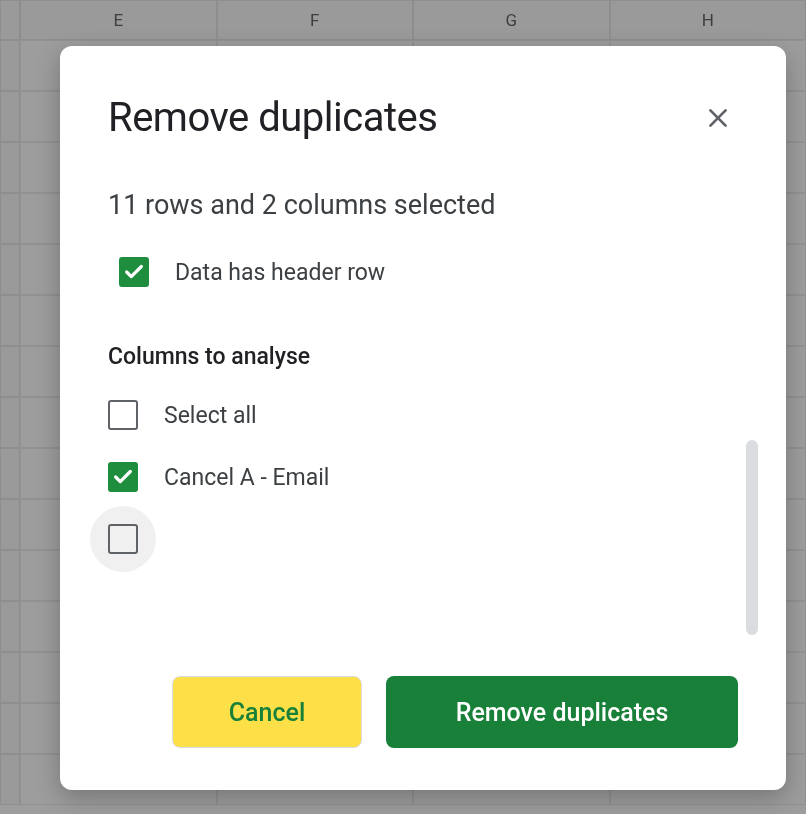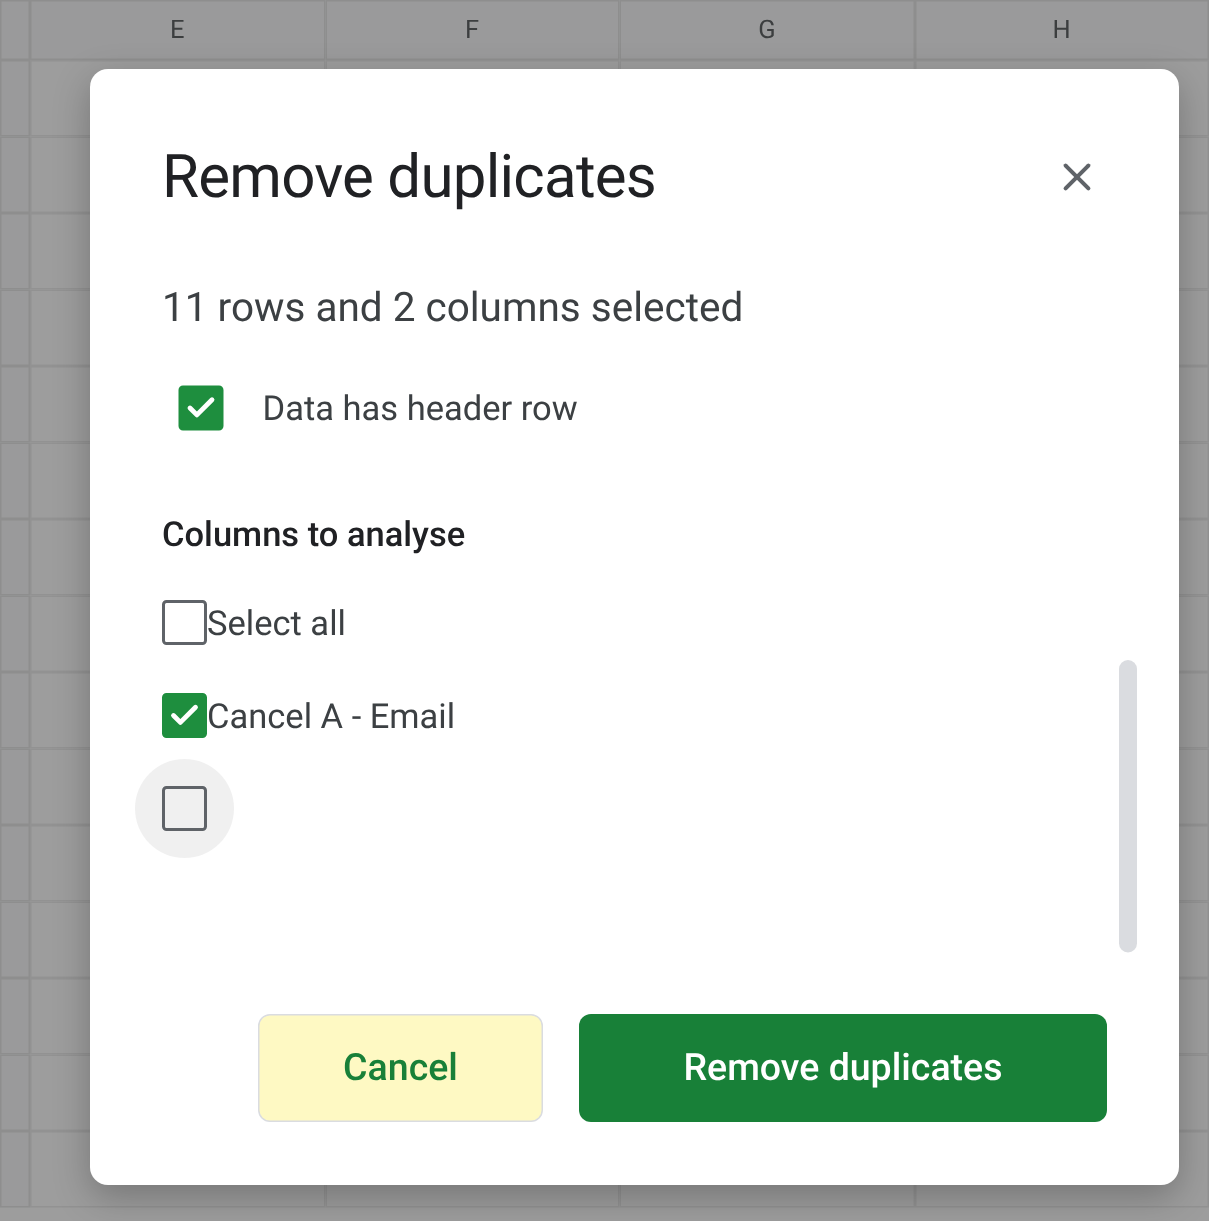--- a/index.html
+++ b/index.html
@@ -130,20 +130,21 @@
     margin-bottom: 30px;
   }
   .column-list {
     display: flex;
     flex-direction: column;
     gap: 32px;
   }
   .column-row {
     display: flex;
     align-items: center;
+    gap: 26px;
     position: relative;
   }
   .ripple {
     position: absolute;
     left: -18px;
     top: -18px;
     width: 66px;
     height: 66px;
     border-radius: 50%;
     background: rgba(60,64,67,0.08);
@@ -170,21 +171,21 @@
     font-size: 25px;
     font-weight: 500;
     cursor: pointer;
     display: flex;
     align-items: center;
     justify-content: center;
     padding: 0 36px;
   }
   .btn-secondary {
     border: 1.5px solid #dadce0;
-    background: #fef9c3;
+    background: #fde047;
     color: #188038;
     min-width: 190px;
   }
   .btn-primary {
     background: #188038;
     border: none;
     color: #fff;
     min-width: 352px;
   }
 </style>

